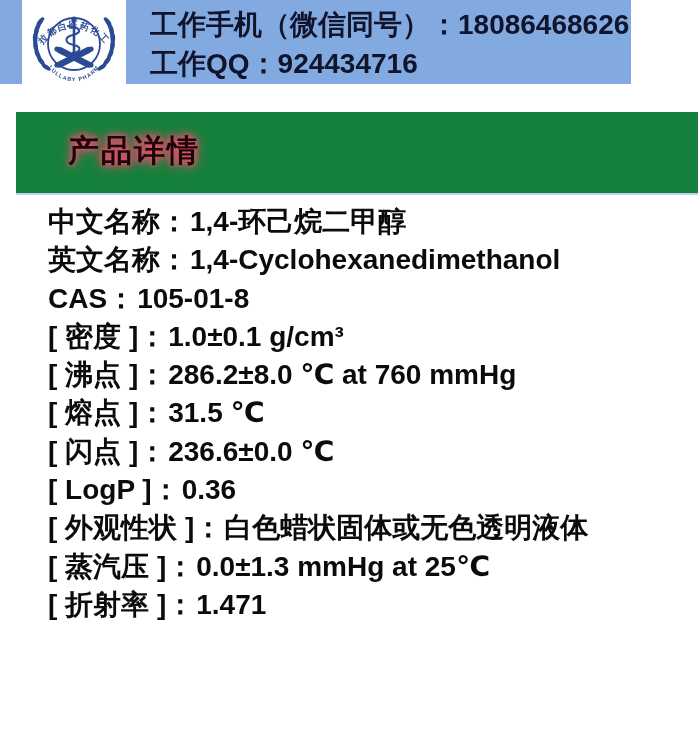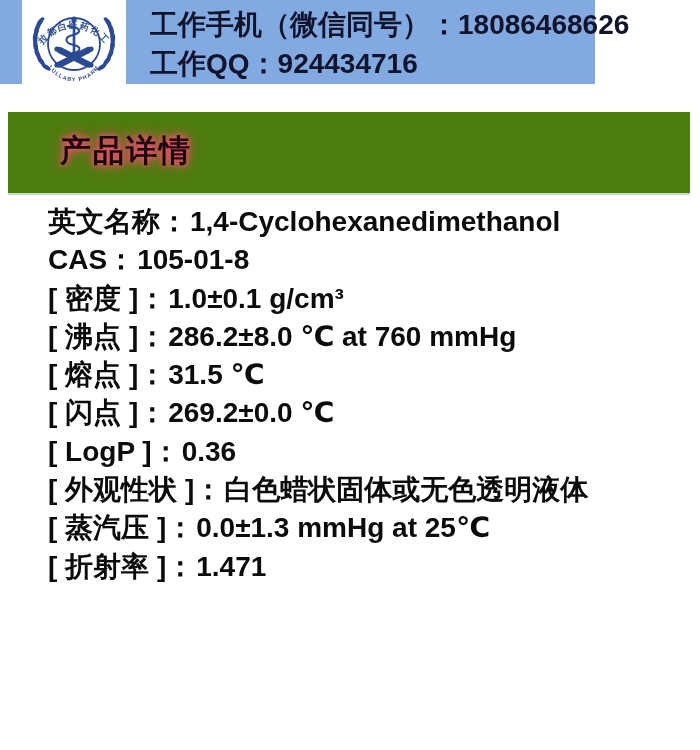--- a/index.html
+++ b/index.html
@@ -4,36 +4,37 @@
 <style>
   html,body{margin:0;padding:0;background:#ffffff;}
   .page{
     position:relative;width:700px;height:750px;background:#ffffff;overflow:hidden;
     font-family:"Liberation Sans","DejaVu Sans",sans-serif;
   }
   
   .header-band{
     position:absolute;left:0;top:0;width:595px;height:84px;
     background:#83a9e1;
+    padding-left:36px;
   }
   .contact{
     position:absolute;left:150px;top:5px;color:#10142c;
     font-weight:bold;font-size:28px;line-height:39px;white-space:nowrap;
   }
   .contact-line span{display:inline;}
   
   .logo-box{
     position:absolute;left:22px;top:0;width:104px;height:88px;
     background:#ffffff;
   }
   .logo-box svg{display:block;}
   
   .title-band{
-    position:absolute;left:8px;top:112px;width:682px;height:81px;
-    background:#4d7c0f;border-bottom:2px solid #c4d4ee;
+    position:absolute;left:16px;top:112px;width:682px;height:81px;
+    background:#15803d;border-bottom:2px solid #c4d4ee;
   }
   .section-title{
     position:absolute;left:52px;top:18px;
     font-size:31px;font-weight:bold;color:#1b060b;letter-spacing:2px;
     text-shadow:0 0 5px #ee5571,0 0 9px #e84a67,0 0 14px #e84a67;
     white-space:nowrap;
   }
   
   .content{
     position:absolute;left:48px;top:203px;width:630px;
@@ -99,25 +100,26 @@
         <textPath href="#arcBottom" startOffset="50%" text-anchor="middle">LULLABY PHARM</textPath>
       </text>
     </svg>
   </div>
 
   <div class="title-band">
     <div class="section-title">产品详情</div>
   </div>
 
   <div class="content">
+    <div class="row"><span class="lbl">中文名称：</span><span class="val">1,4-环己烷二甲醇</span></div>
     <div class="row"><span class="lbl">英文名称：</span><span class="val">1,4-Cyclohexanedimethanol</span></div>
     <div class="row"><span class="lbl">CAS：</span><span class="val">105-01-8</span></div>
     <div class="row"><span class="lbl">[ 密度 ]：</span><span class="val">1.0±0.1 g/cm³</span></div>
     <div class="row"><span class="lbl">[ 沸点 ]：</span><span class="val">286.2±8.0 ℃ at 760 mmHg</span></div>
     <div class="row"><span class="lbl">[ 熔点 ]：</span><span class="val">31.5 ℃</span></div>
-    <div class="row"><span class="lbl">[ 闪点 ]：</span><span class="val">269.2±0.0 ℃</span></div>
+    <div class="row"><span class="lbl">[ 闪点 ]：</span><span class="val">236.6±0.0 ℃</span></div>
     <div class="row"><span class="lbl">[ LogP ]：</span><span class="val">0.36</span></div>
     <div class="row"><span class="lbl">[ 外观性状 ]：</span><span class="val">白色蜡状固体或无色透明液体</span></div>
     <div class="row"><span class="lbl">[ 蒸汽压 ]：</span><span class="val">0.0±1.3 mmHg at 25℃</span></div>
     <div class="row"><span class="lbl">[ 折射率 ]：</span><span class="val">1.471</span></div>
   </div>
 
 </div>
 
 </body></html>

